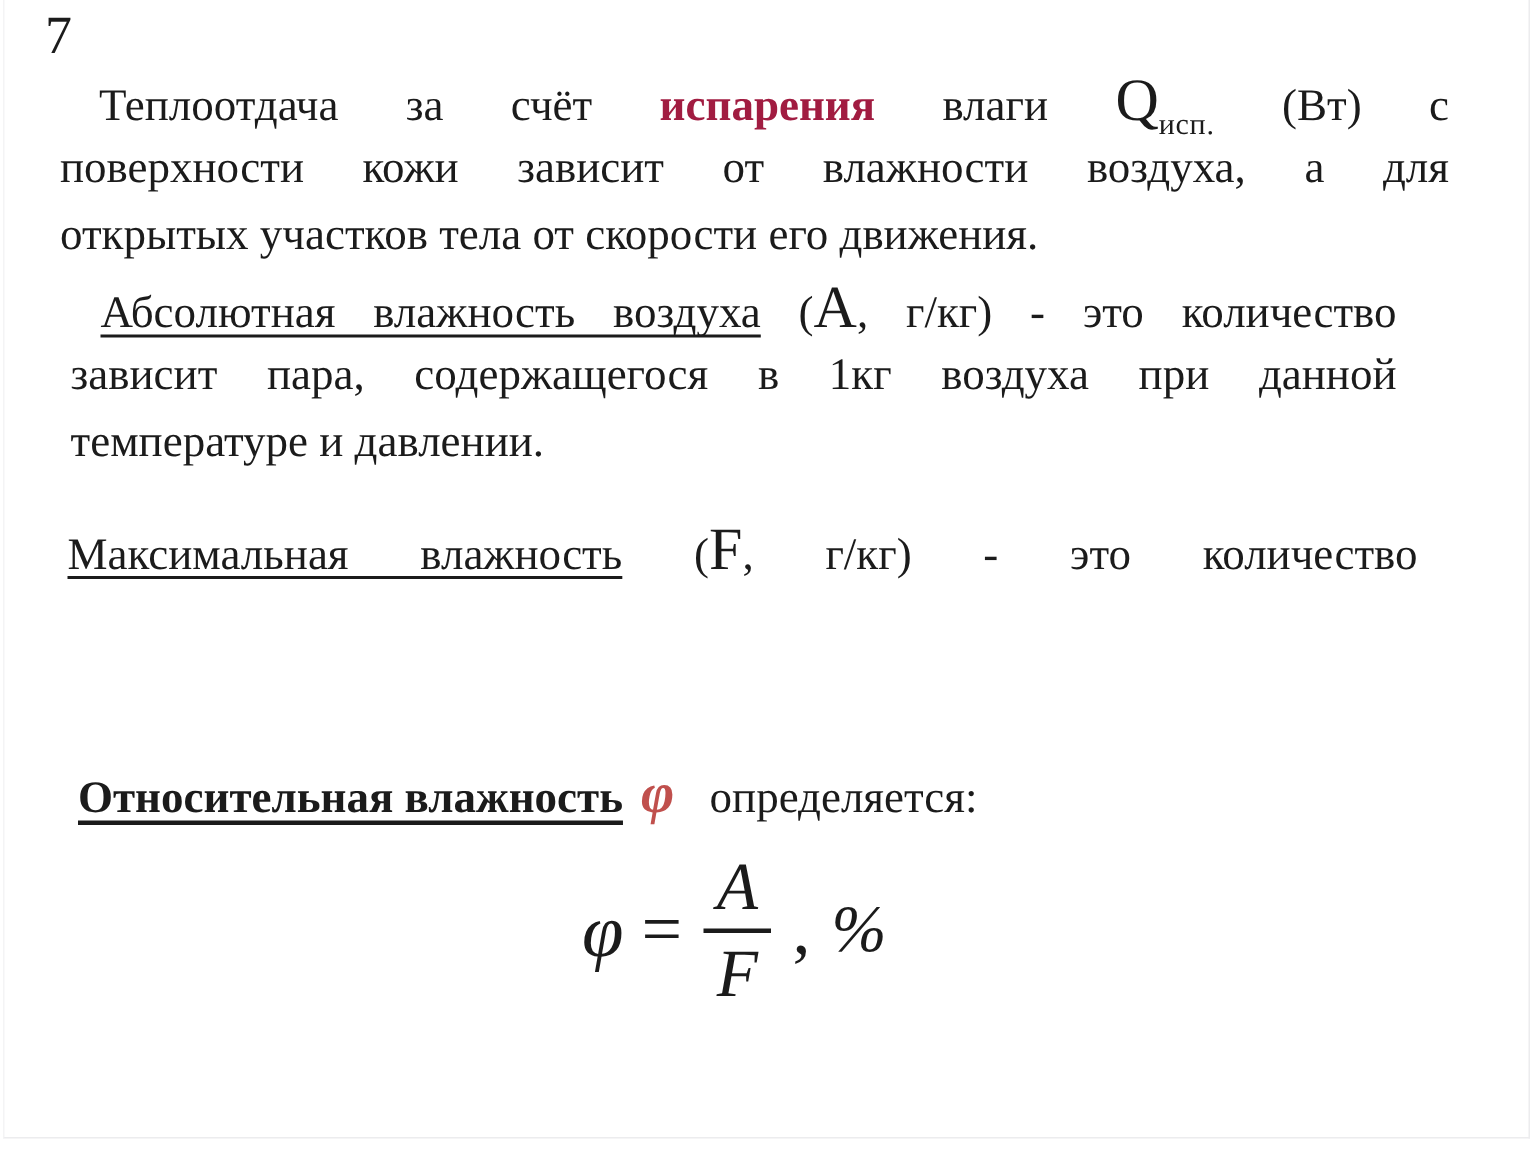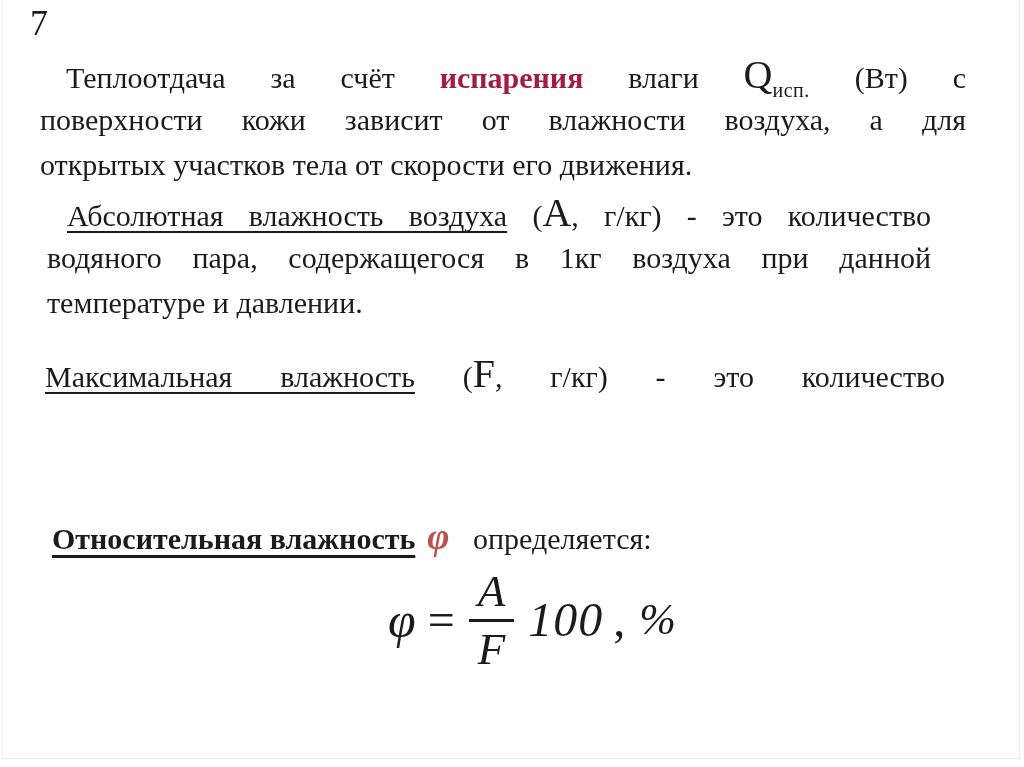--- a/index.html
+++ b/index.html
@@ -8,21 +8,21 @@
     --phi-red:#c0504d;
     --frame:#ececee;
     --bg:#ffffff;
   }
   *{margin:0;padding:0;box-sizing:border-box;}
   html,body{width:1024px;height:767px;overflow:hidden;background:var(--bg);}
   body{font-family:"Liberation Serif","DejaVu Serif",serif;color:var(--text);}
   .slide{position:relative;width:1024px;height:767px;background:var(--bg);}
   .frame{position:absolute;left:2px;right:4px;top:0;bottom:8px;border-right:1px solid var(--frame);border-bottom:1px solid var(--frame);border-left:1px solid #f4f4f5;pointer-events:none;}
   .page-number{position:absolute;left:30px;top:2px;font-size:36px;line-height:1.2;}
-  .para{position:absolute;font-size:30px;line-height:57px;}
+  .para{position:absolute;font-size:30px;line-height:42px;}
   .line{height:45px;white-space:nowrap;}
   .line.just{text-align:justify;text-align-last:justify;white-space:normal;}
   .run{white-space:pre-wrap;}
   .run-redbold{color:var(--red-accent);font-weight:bold;}
   .run-big{font-size:40px;}
   .run-sub{font-size:20px;vertical-align:-9px;letter-spacing:0.5px;}
   .run-u{text-decoration:underline;text-decoration-thickness:2px;text-underline-offset:5px;text-decoration-skip-ink:none;}
   .run-bu{font-weight:bold;text-decoration:underline;text-decoration-thickness:3px;text-underline-offset:6px;text-decoration-skip-ink:none;}
   .run-phi{color:var(--phi-red);font-style:italic;font-weight:bold;font-size:38px;margin:0 16px 0 12px;}
   
@@ -46,36 +46,35 @@
   <div class="page-number">7</div>
 
   <div>
       <div class="para" style="top: 46px; left: 40px; width: 926px;">
         <div class="line just" style="text-indent: 26px;"><span class="run">Теплоотдача за счёт </span><span class="run run-redbold">испарения</span><span class="run"> влаги </span><span class="run run-big">Q</span><span class="run run-sub">исп.</span><span class="run"> (Вт) с</span></div>
         <div class="line just"><span class="run">поверхности кожи зависит от влажности воздуха, а для</span></div>
         <div class="line"><span class="run">открытых участков тела от скорости его движения.</span></div>
       </div>
       <div class="para" style="top: 184px; left: 47px; width: 884px;">
         <div class="line just" style="text-indent: 20px;"><span class="run run-u">Абсолютная влажность воздуха</span><span class="run"> (</span><span class="run run-big">А</span><span class="run">, г/кг) - это количество</span></div>
-        <div class="line just"><span class="run">водяного пара, содержащегося в 1кг воздуха при данной</span></div>
+        <div class="line just"><span class="run">зависит пара, содержащегося в 1кг воздуха при данной</span></div>
         <div class="line"><span class="run">температуре и давлении.</span></div>
       </div>
       <div class="para" style="top: 345px; left: 40px; width: 905px;">
         <div class="line just" style="text-indent: 5px;"><span class="run run-u">Максимальная влажность</span><span class="run"> (</span><span class="run run-big">F</span><span class="run">, г/кг) - это количество</span></div>
       </div>
       <div class="para" style="top: 508px; left: 52px; width: 910px;">
         <div class="line"><span class="run run-bu">Относительная влажность</span><span class="run run-phi">φ</span><span class="run"> определяется:</span></div>
       </div>
     </div>
 
   <div class="formula">
     <span class="phi">φ</span>
     <span class="eq">=</span>
     <span class="frac">
       <span class="num">A</span>
       <span class="bar"></span>
       <span class="den">F</span>
     </span>
-    <span class="factor">100</span>
     <span class="comma">,</span>
     <span class="percent">%</span>
   </div>
 </div>
 
 </body></html>

